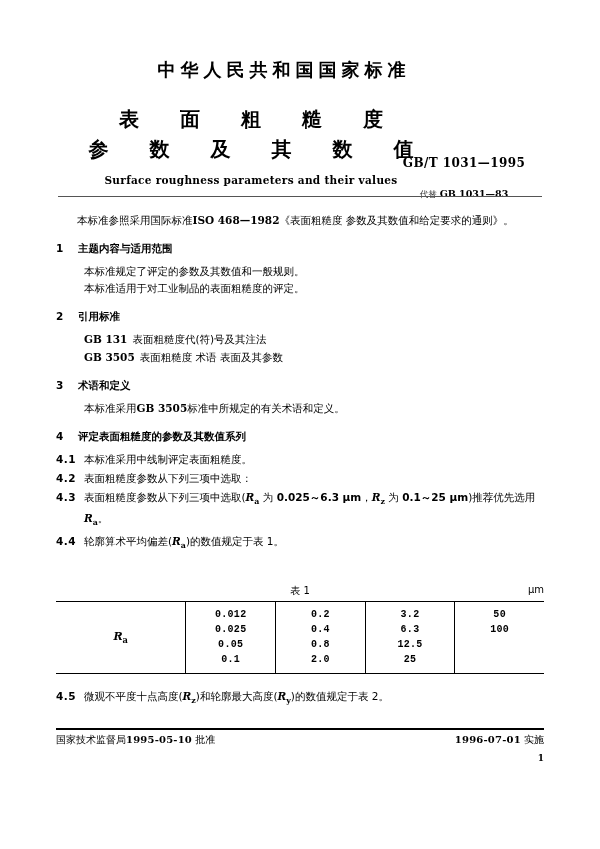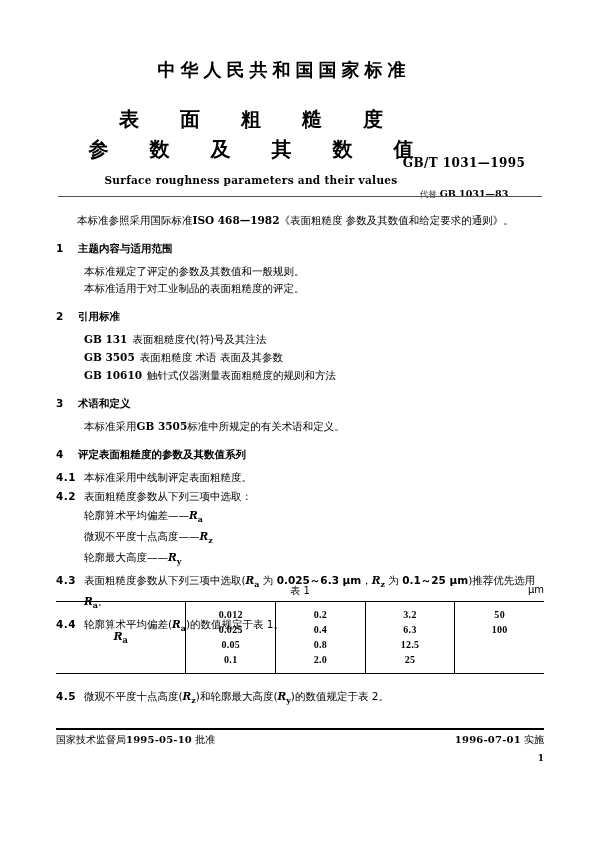--- a/index.html
+++ b/index.html
@@ -242,21 +242,21 @@
   }
   table.data td.col {
     width: 89px;
     text-align: center;
     padding: 5px 0 6px 0;
   }
   table.data td.colend {
     border-right: none;
   }
   .cellval {
-    font-family: Liberation Serif, serif;
+    font-family: Liberation Mono, monospace;
     font-weight: bold;
     font-size: 10px;
     line-height: 15px;
     letter-spacing: 0.3px;
   }
 
   
   .footer {
     position: absolute;
     left: 56px;
@@ -330,23 +330,20 @@
       <span class="num">2</span>
       <span>引用标准</span>
     </div>
     <div class="reflist">
       <div class="refline">
         <span class="code">GB 131</span><span>表面粗糙度代(符)号及其注法</span>
       </div>
       <div class="refline">
         <span class="code">GB 3505</span><span>表面粗糙度  术语  表面及其参数</span>
       </div>
-      <div class="refline">
-        <span class="code">GB 10610</span><span>触针式仪器测量表面粗糙度的规则和方法</span>
-      </div>
     </div>
 
     <div class="sec-head">
       <span class="num">3</span>
       <span>术语和定义</span>
     </div>
     <p class="para-flush indent1"><span>本标准采用</span><span class="mono-b">GB 3505</span><span>标准中所规定的有关术语和定义。</span></p>
 
     <div class="sec-head">
       <span class="num">4</span>
@@ -354,25 +351,20 @@
     </div>
 
     <div class="clause">
       <span class="cnum">4.1</span>
       <span class="ctext">本标准采用中线制评定表面粗糙度。</span>
     </div>
 
     <div class="clause">
       <span class="cnum">4.2</span>
       <span class="ctext">表面粗糙度参数从下列三项中选取：</span>
-    </div>
-    <div class="paramlist">
-      <div class="paramline"><span>轮廓算术平均偏差——</span><span class="sym"><span>R</span><sub>a</sub></span></div>
-      <div class="paramline"><span>微观不平度十点高度——</span><span class="sym"><span>R</span><sub>z</sub></span></div>
-      <div class="paramline"><span>轮廓最大高度——</span><span class="sym"><span>R</span><sub>y</sub></span></div>
     </div>
 
     <div class="clause">
       <span class="cnum">4.3</span>
       <span class="ctext"><span>表面粗糙度参数从下列三项中选取(</span><span class="sym"><span>R</span><sub>a</sub></span><span> 为 </span><b>0.025～6.3 μm</b><span>，</span><span class="sym"><span>R</span><sub>z</sub></span><span> 为 </span><b>0.1～25 μm</b><span>)推荐优先选用</span><span class="sym"><span>R</span><sub>a</sub></span><span>。</span></span>
     </div>
 
     <div class="clause">
       <span class="cnum">4.4</span>
       <span class="ctext"><span>轮廓算术平均偏差(</span><span class="sym"><span>R</span><sub>a</sub></span><span>)的数值规定于表 1。</span></span>

